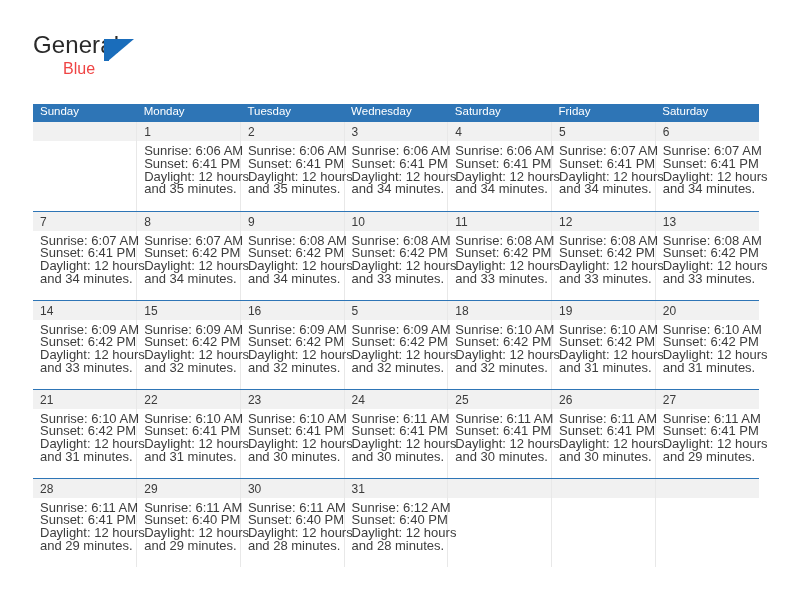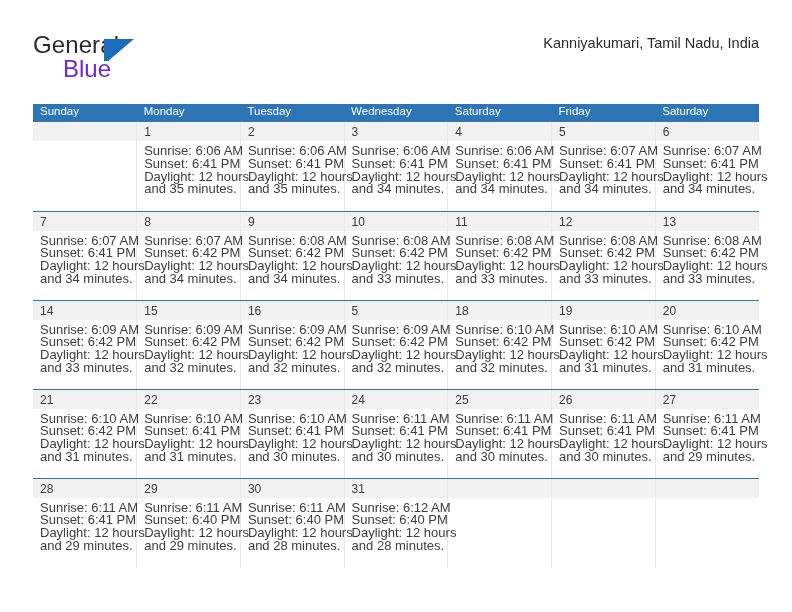--- a/index.html
+++ b/index.html
@@ -68,22 +68,22 @@
     top: 0;
     width: 0;
     height: 0;
     border-top: 22px solid #1a6dbb;
     border-right: 26px solid transparent;
   }
   .logo-blue {
     position: absolute;
     left: 30px;
     top: 24px;
-    font-size: 24px;
-    color: #6d28d9;
+    font-size: 16px;
+    color: #ef4444;
     line-height: 26px;
     white-space: nowrap;
   }
 
   .title-block {
     position: absolute;
     right: 0;
     top: 0;
     text-align: right;
   }
@@ -171,21 +171,20 @@
     <div class="logo">
       <span class="logo-general">General</span>
       <span class="logo-mark">
         <span class="bar"></span>
         <span class="tri"></span>
       </span>
       <span class="logo-blue">Blue</span>
     </div>
 
     <div class="title-block">
-      <div class="cal-subtitle">Kanniyakumari, Tamil Nadu, India</div>
     </div>
 
   </div>
 
   <table class="calendar">
     <thead>
       <tr id="weekday-row">
           <th>Sunday</th>
           <th>Monday</th>
           <th>Tuesday</th>

